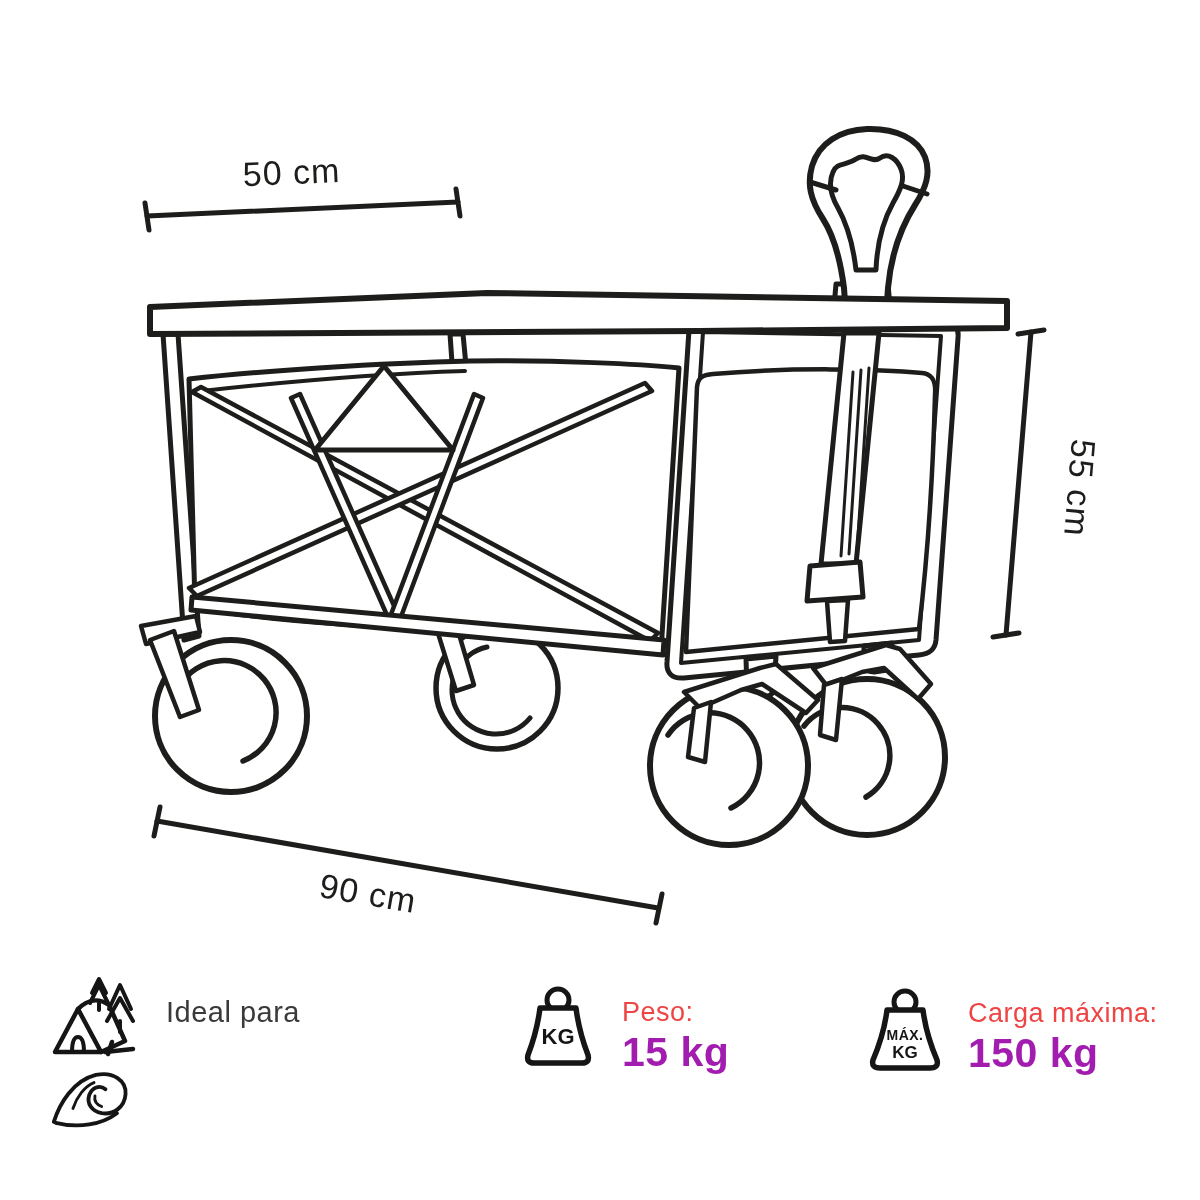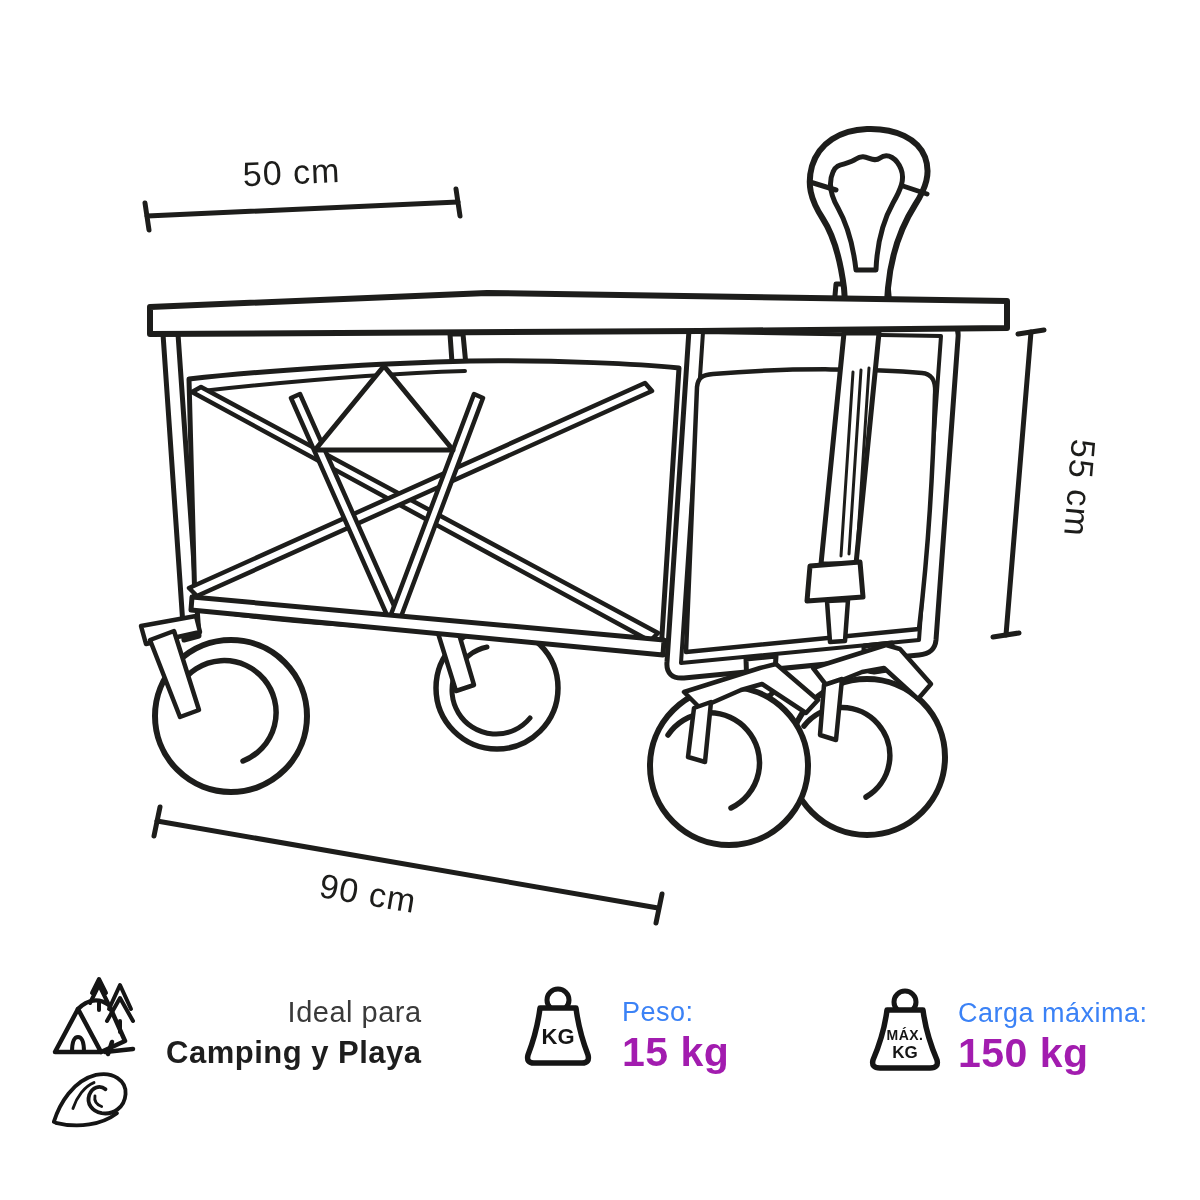--- a/index.html
+++ b/index.html
@@ -5,21 +5,21 @@
   html,body{margin:0;padding:0;background:#ffffff;}
   body{width:1200px;height:1200px;position:relative;overflow:hidden;
        font-family:"Liberation Sans",sans-serif;-webkit-font-smoothing:antialiased;}
   #stage{position:absolute;left:0;top:0;width:1200px;height:1200px;}
   svg{display:block;}
   .feature{position:absolute;display:flex;align-items:flex-start;}
   .f-icons{display:flex;flex-direction:column;align-items:center;}
   .f-text{display:flex;flex-direction:column;}
   .t-reg{color:#3a3a3a;font-size:29px;font-weight:400;letter-spacing:.5px;line-height:1.0;}
   .t-bold{color:#1e1e1e;font-size:31px;font-weight:700;letter-spacing:.5px;line-height:1.0;margin-top:10px;}
-  .t-label{color:#3b82f6;font-size:27px;font-weight:400;letter-spacing:.5px;line-height:1.0;}
+  .t-label{color:#ef4444;font-size:27px;font-weight:400;letter-spacing:.5px;line-height:1.0;}
   .t-value{color:#a21caf;font-size:41px;font-weight:700;letter-spacing:.5px;line-height:1.0;margin-top:6px;}
 </style>
 </head>
 <body>
 
 <div id="stage">
 
   <svg width="1200" height="1200" viewBox="0 0 1200 1200" stroke="#1d1d1b" fill="none" stroke-linecap="round" stroke-linejoin="round">
 
     <g>
@@ -141,21 +141,20 @@
       </svg>
       <svg width="88" height="68" viewBox="0 0 92 70" style="margin-top:2px" stroke="#151515" fill="none" stroke-linecap="round" stroke-linejoin="round">
         <path d="M4,62 C10,43 24,19 48,13 C66,9 80,19 79,33 C78,47 66,55 54,53 C44,51 38,43 41,34 C44,26 52,23 58,28" stroke-width="4"></path>
         <path d="M6,63 C30,69 54,65 70,53" stroke-width="4"></path>
         <path d="M24,48 C28,36 36,25 46,21" stroke-width="3"></path>
         <path d="M54,46 C49,44 46,40 47,35" stroke-width="3"></path>
       </svg>
     </div>
     <div class="f-text" style="margin-left:26px;margin-top:30px;">
       <span class="t-reg">Ideal para</span>
-      <span class="t-bold">Camping y Playa</span>
     </div>
   </div>
 
   <div class="feature" style="left:512px;top:985px;">
     <svg width="90" height="88" viewBox="0 0 90 88" stroke="#151515" fill="none" stroke-linecap="round" stroke-linejoin="round">
       <circle cx="46" cy="15" r="11" stroke-width="5"></circle>
       <path d="M28,23 L64,23 C66,39 71,57 76,70 Q78,78 70,78 L22,78 Q14,78 16,70 C21,57 26,39 28,23 Z" fill="#fff" stroke-width="5.5"></path>
       <text x="46" y="59" font-size="22" font-weight="bold" fill="#151515" stroke="none" text-anchor="middle" font-family="Liberation Sans, sans-serif">KG</text>
     </svg>
     <div class="f-text" style="margin-left:20px;margin-top:14px;">
@@ -164,19 +163,19 @@
     </div>
   </div>
 
   <div class="feature" style="left:858px;top:988px;">
     <svg width="92" height="90" viewBox="0 0 92 90" stroke="#151515" fill="none" stroke-linecap="round" stroke-linejoin="round">
       <circle cx="47" cy="14" r="11" stroke-width="5"></circle>
       <path d="M29,22 L65,22 C67,38 73,58 79,72 Q81,80 72,80 L22,80 Q13,80 15,72 C21,58 27,38 29,22 Z" fill="#fff" stroke-width="5.5"></path>
       <text x="47" y="52" font-size="14" font-weight="600" fill="#151515" stroke="none" text-anchor="middle" letter-spacing="0.5" font-family="Liberation Sans, sans-serif">MÁX.</text>
       <text x="47" y="70" font-size="17" font-weight="bold" fill="#151515" stroke="none" text-anchor="middle" font-family="Liberation Sans, sans-serif">KG</text>
     </svg>
-    <div class="f-text" style="margin-left:8px;margin-top:12px;">
+    <div class="f-text" style="margin-left:18px;margin-top:12px;">
       <span class="t-label">Carga máxima:</span>
       <span class="t-value">150 kg</span>
     </div>
   </div>
 
 </div>
 
 </body></html>

